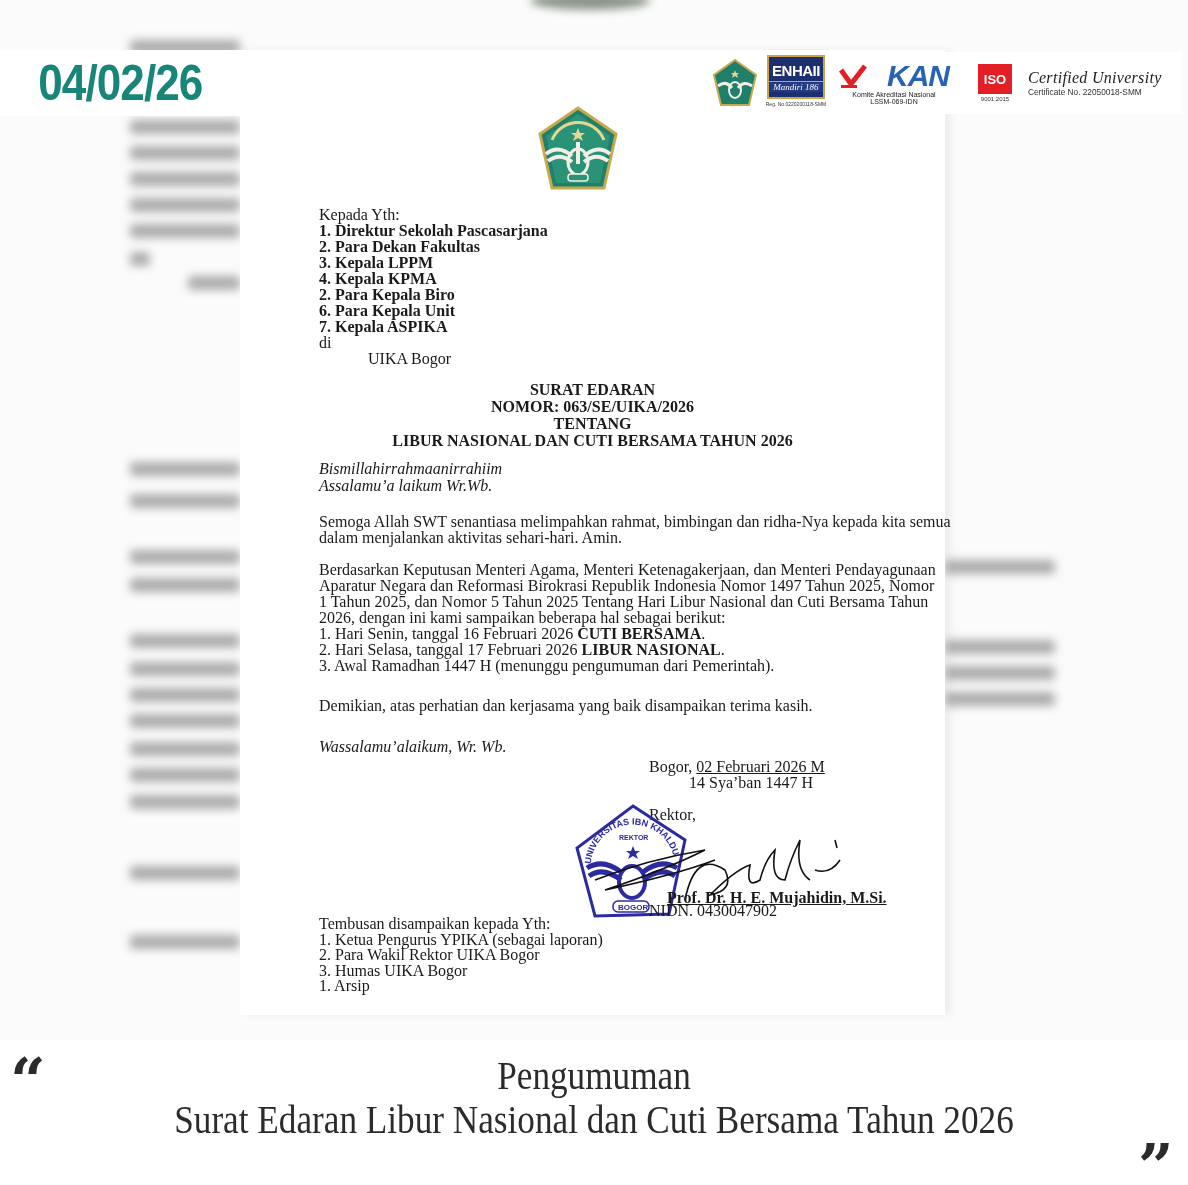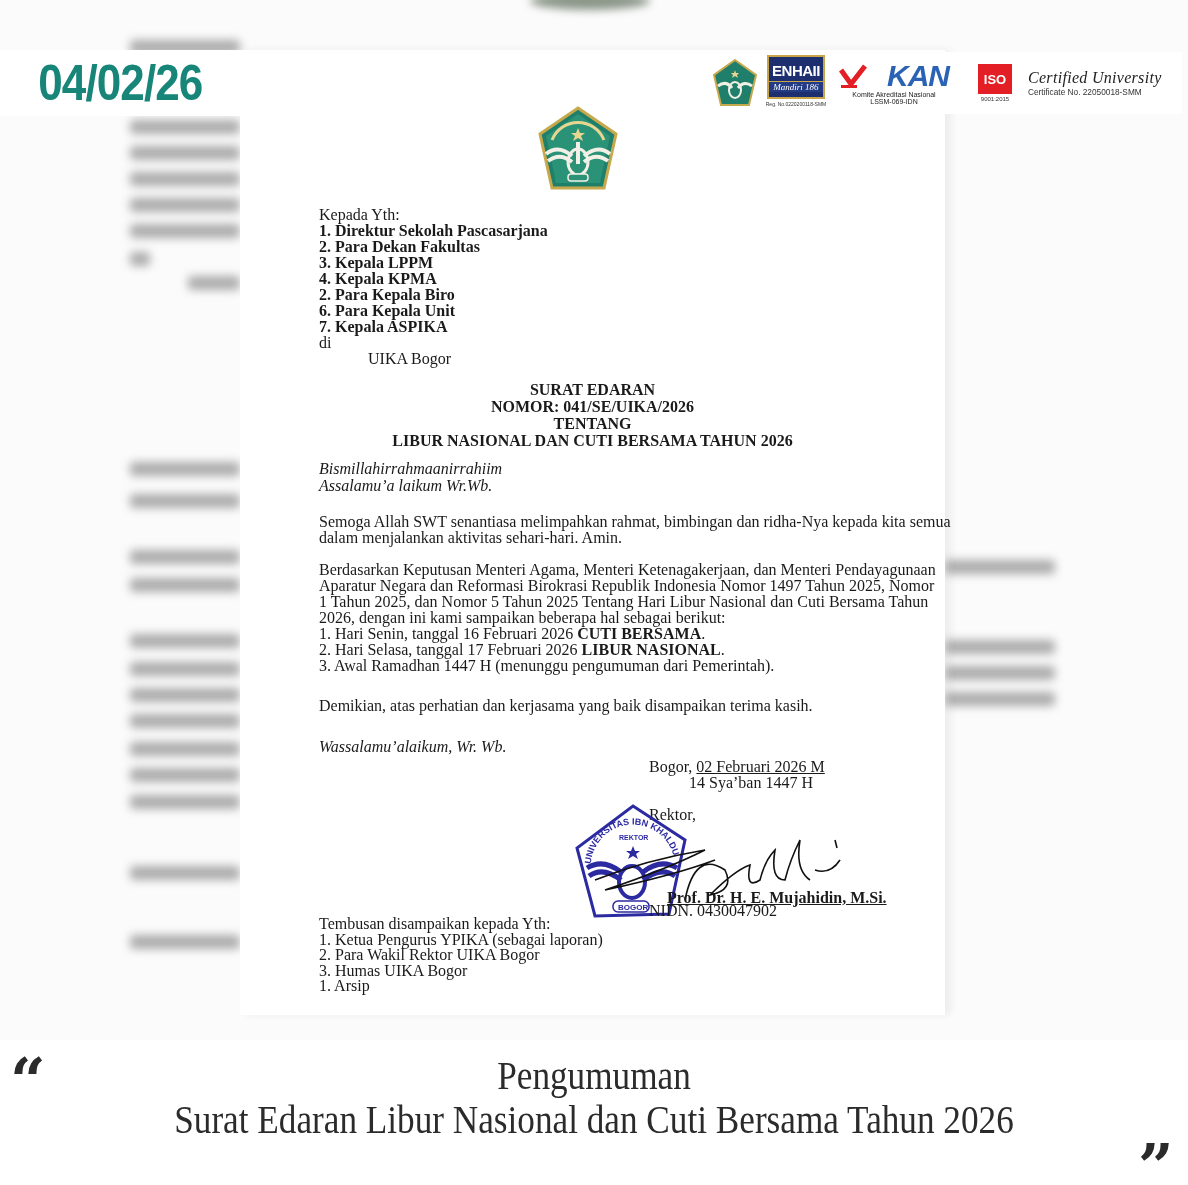--- a/index.html
+++ b/index.html
@@ -139,21 +139,21 @@
     <div class="b">4.  Kepala KPMA</div>
     <div class="b">2.  Para Kepala Biro</div>
     <div class="b">6.  Para Kepala Unit</div>
     <div class="b">7.  Kepala ASPIKA</div>
     <div>di</div>
     <div class="indent">UIKA Bogor</div>
   </div>
 
   <div class="txt heading">
     <div>SURAT EDARAN</div>
-    <div>NOMOR: 041/SE/UIKA/2026</div>
+    <div>NOMOR: 063/SE/UIKA/2026</div>
     <div>TENTANG</div>
     <div>LIBUR NASIONAL DAN CUTI BERSAMA TAHUN 2026</div>
   </div>
 
   <div class="txt greet">
     <div>Bismillahirrahmaanirrahiim</div>
     <div>Assalamu’a laikum Wr.Wb.</div>
   </div>
 
   <div class="txt para" style="top:464px;">

